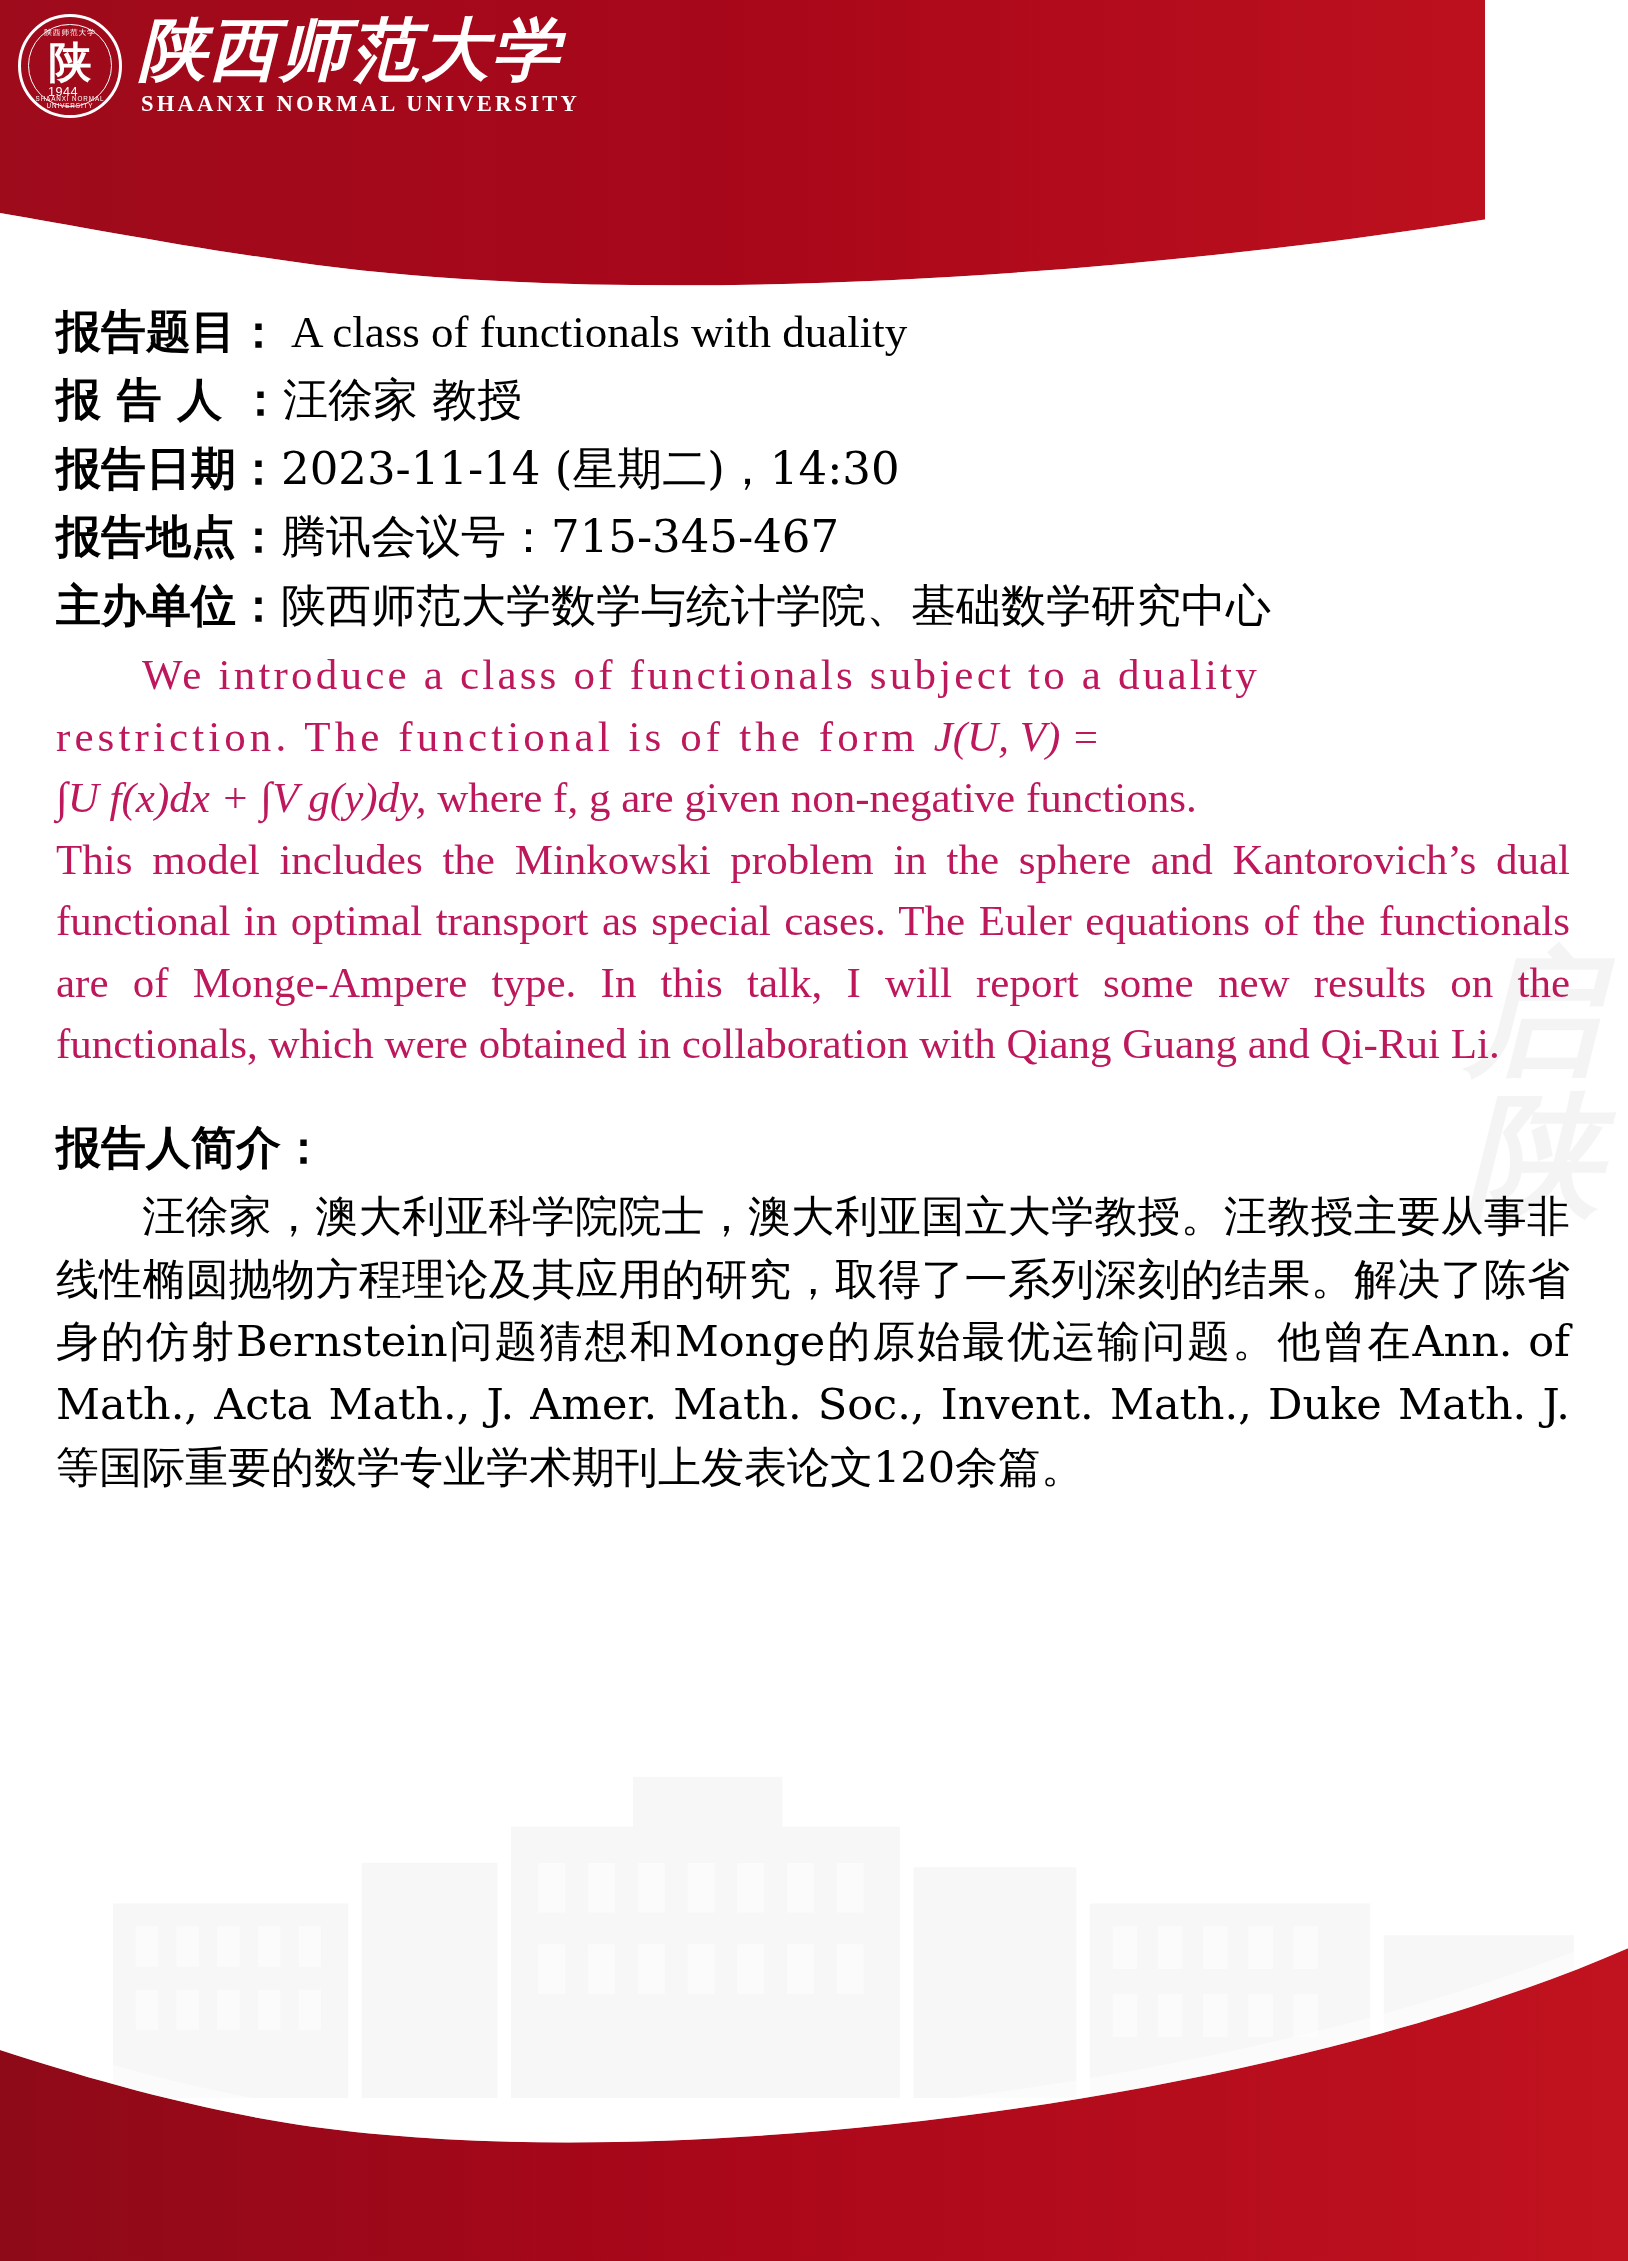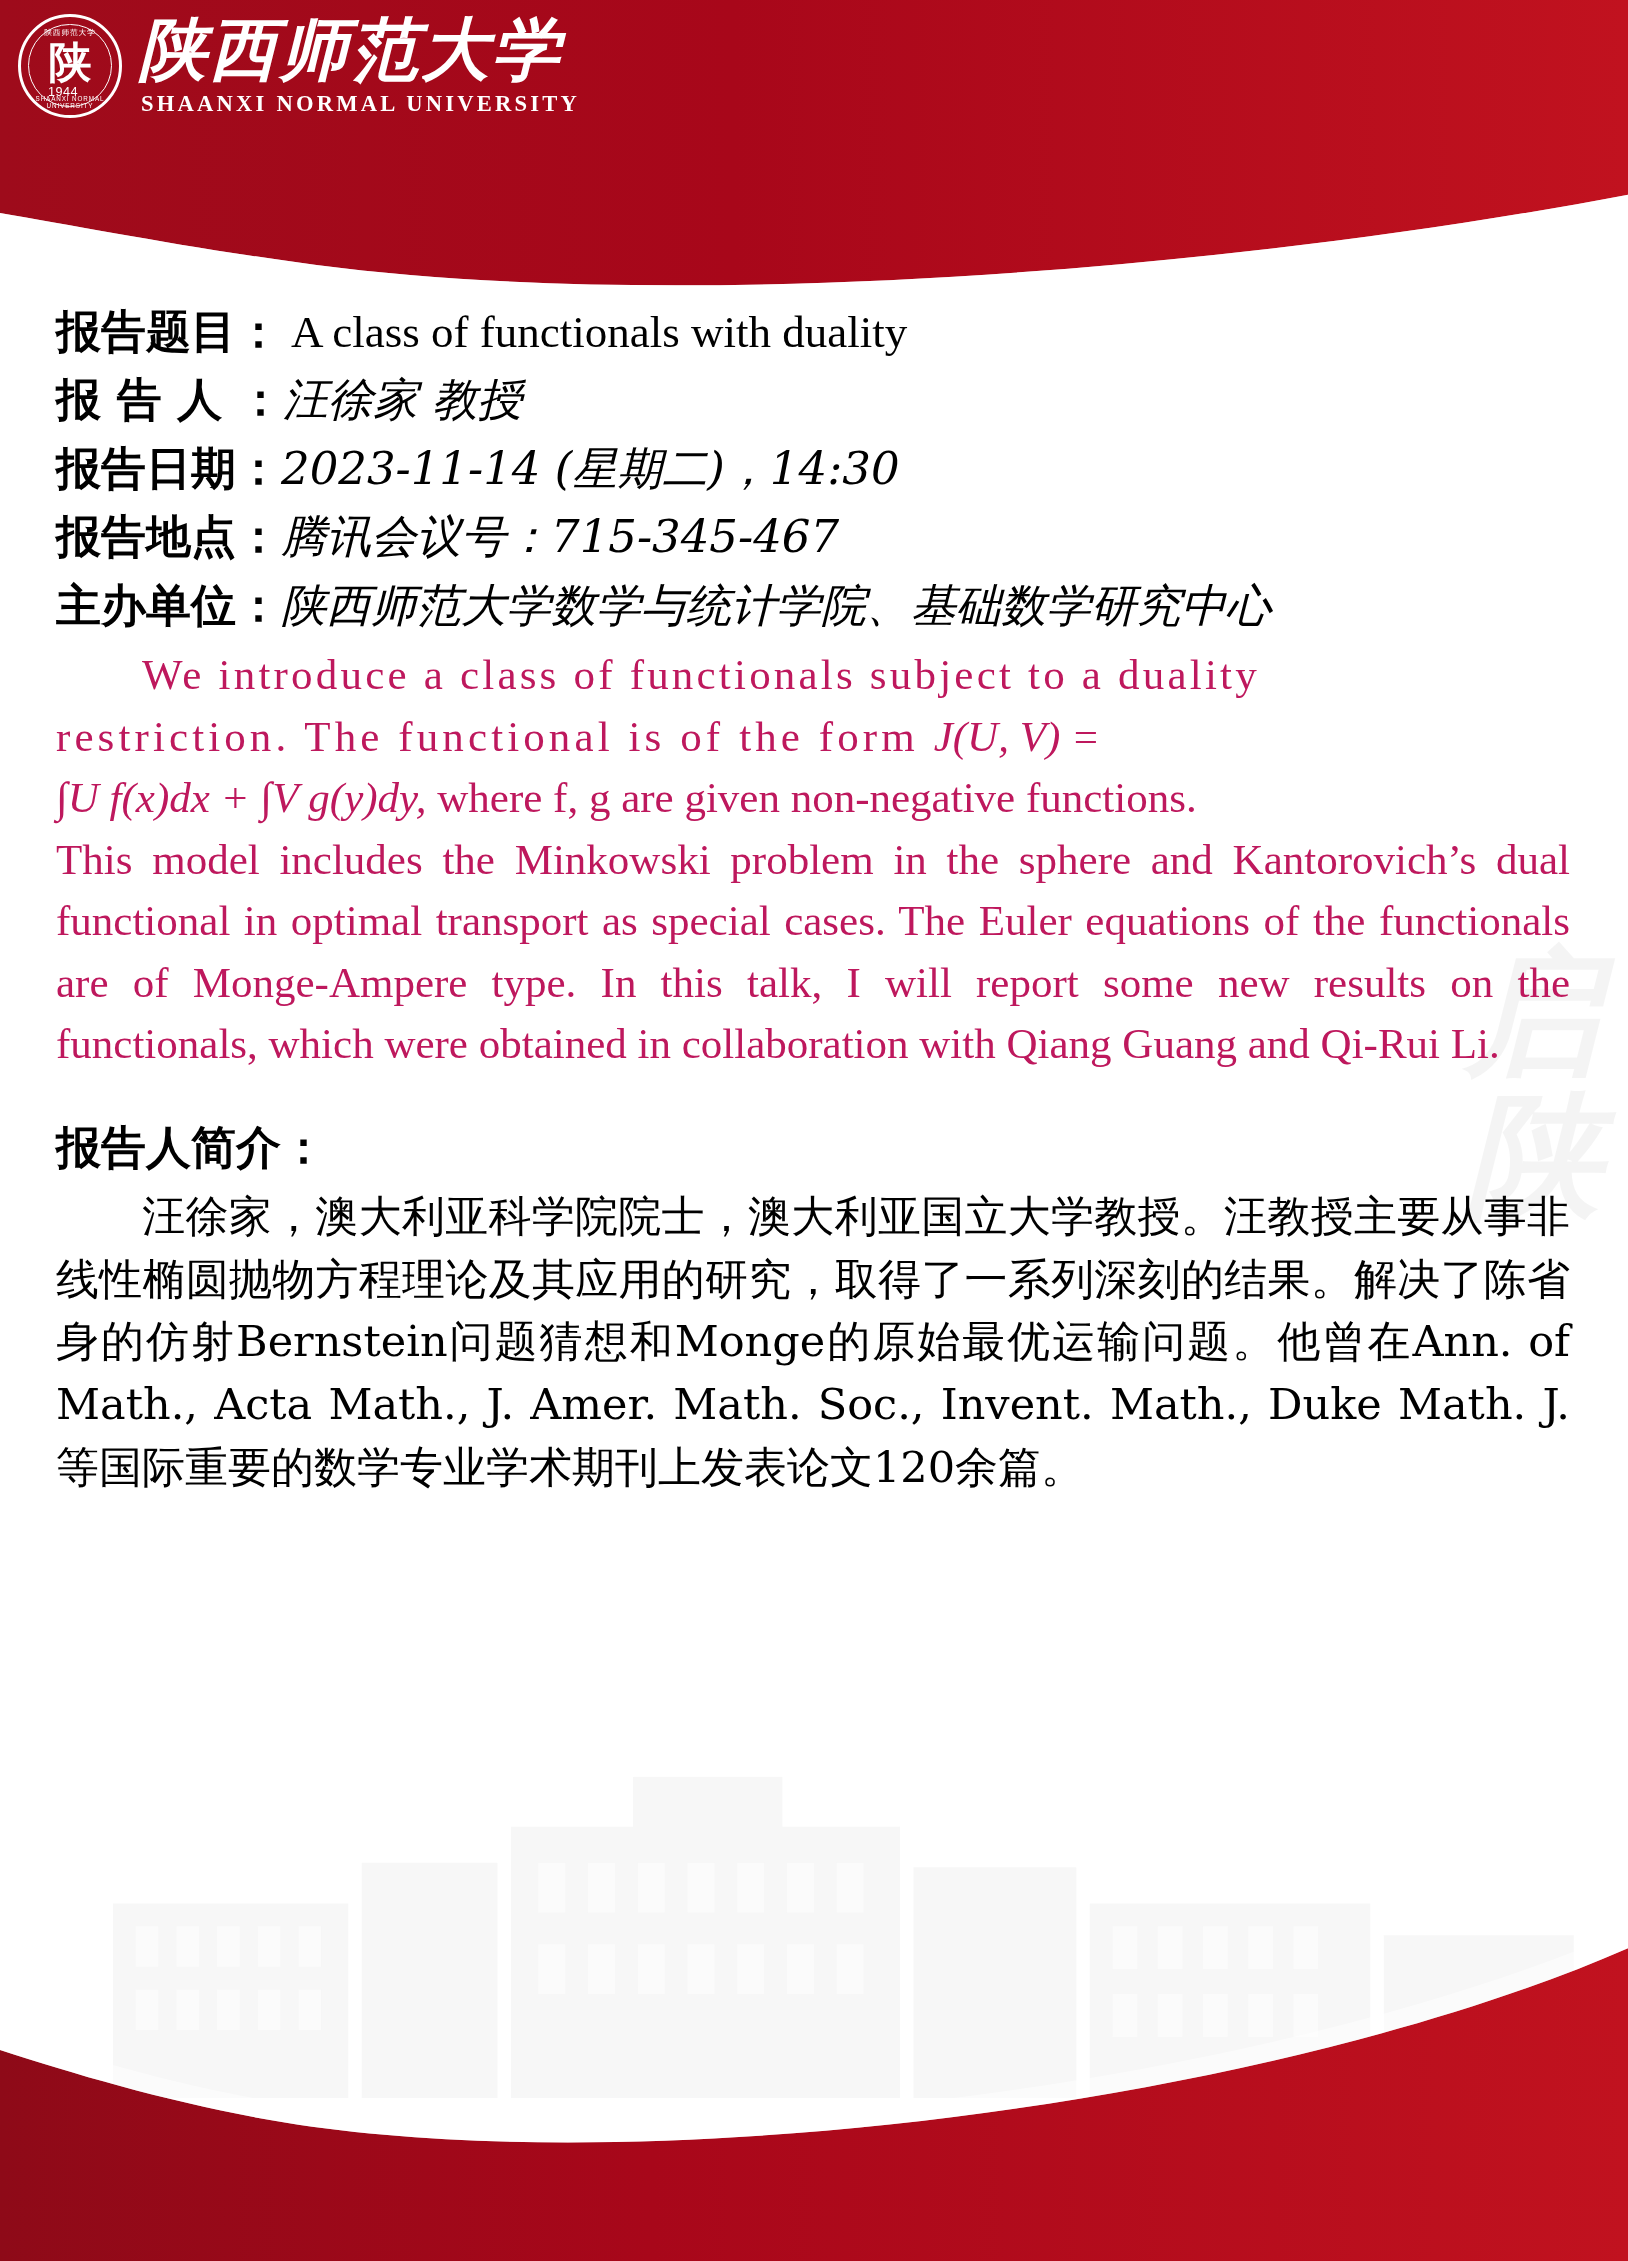--- a/index.html
+++ b/index.html
@@ -12,21 +12,21 @@
     height: 2351px;
     position: relative;
     overflow: hidden;
     font-family: "Liberation Serif", serif;
   }
 
   
   #top-banner {
     position: absolute;
     left: 0; top: 0;
-    width: 1628px;
+    width: 1485px;
     height: 308px;
     overflow: hidden;
   }
   #top-banner .red-shape {
     position: absolute;
     left: 0; top: 0;
     width: 1628px;
     height: 308px;
   }
   #top-banner .logo-wrap {
@@ -160,21 +160,20 @@
   }
   .meta-line .lbl {
     font-weight: bold;
     font-family: "DejaVu Serif", serif;
   }
   .meta-line .val {
     font-family: "Liberation Serif", serif;
   }
   .meta-line .val-cn {
     font-family: "DejaVu Serif", serif;
-    font-style: italic;
   }
 
   .section-head {
     font-size: 45px;
     font-weight: bold;
     line-height: 1.5;
     color: #000;
     font-family: "DejaVu Serif", serif;
   }
 

